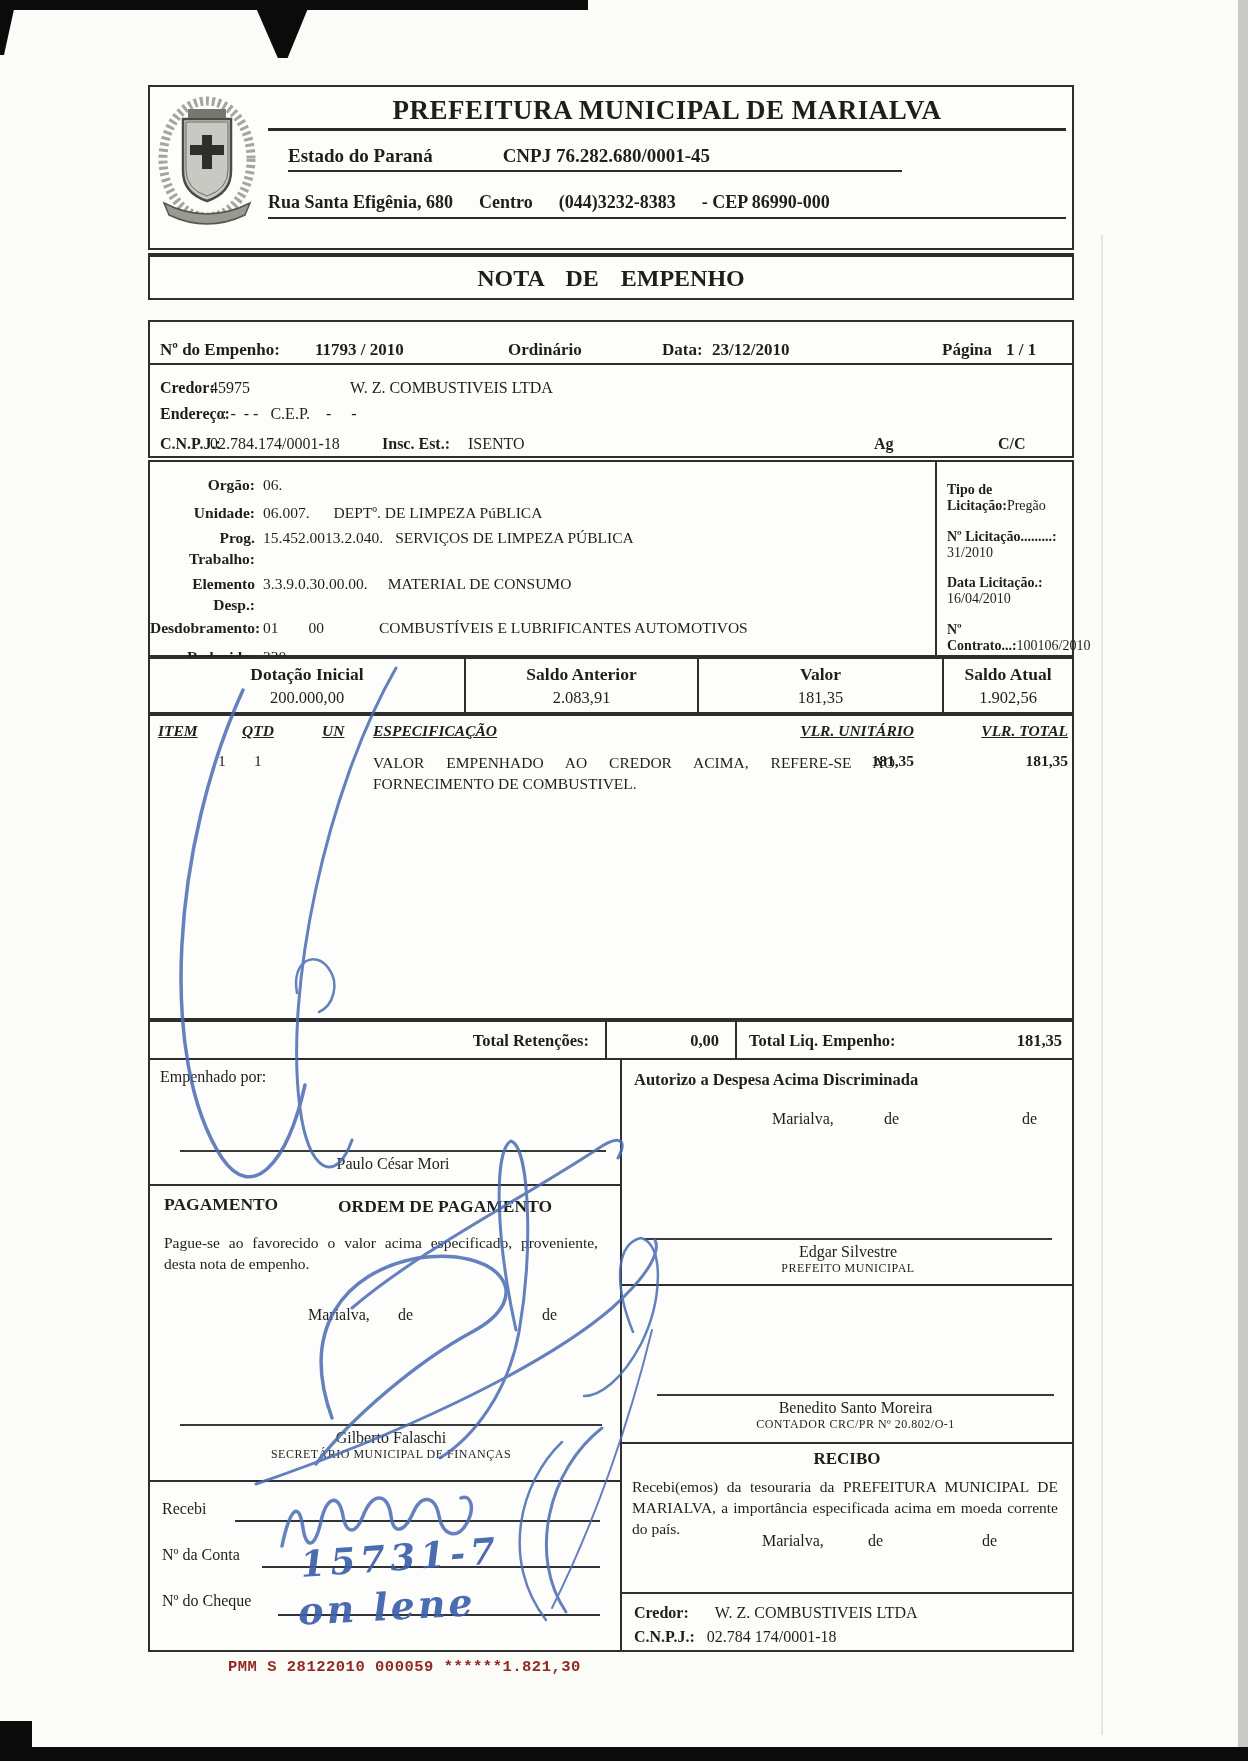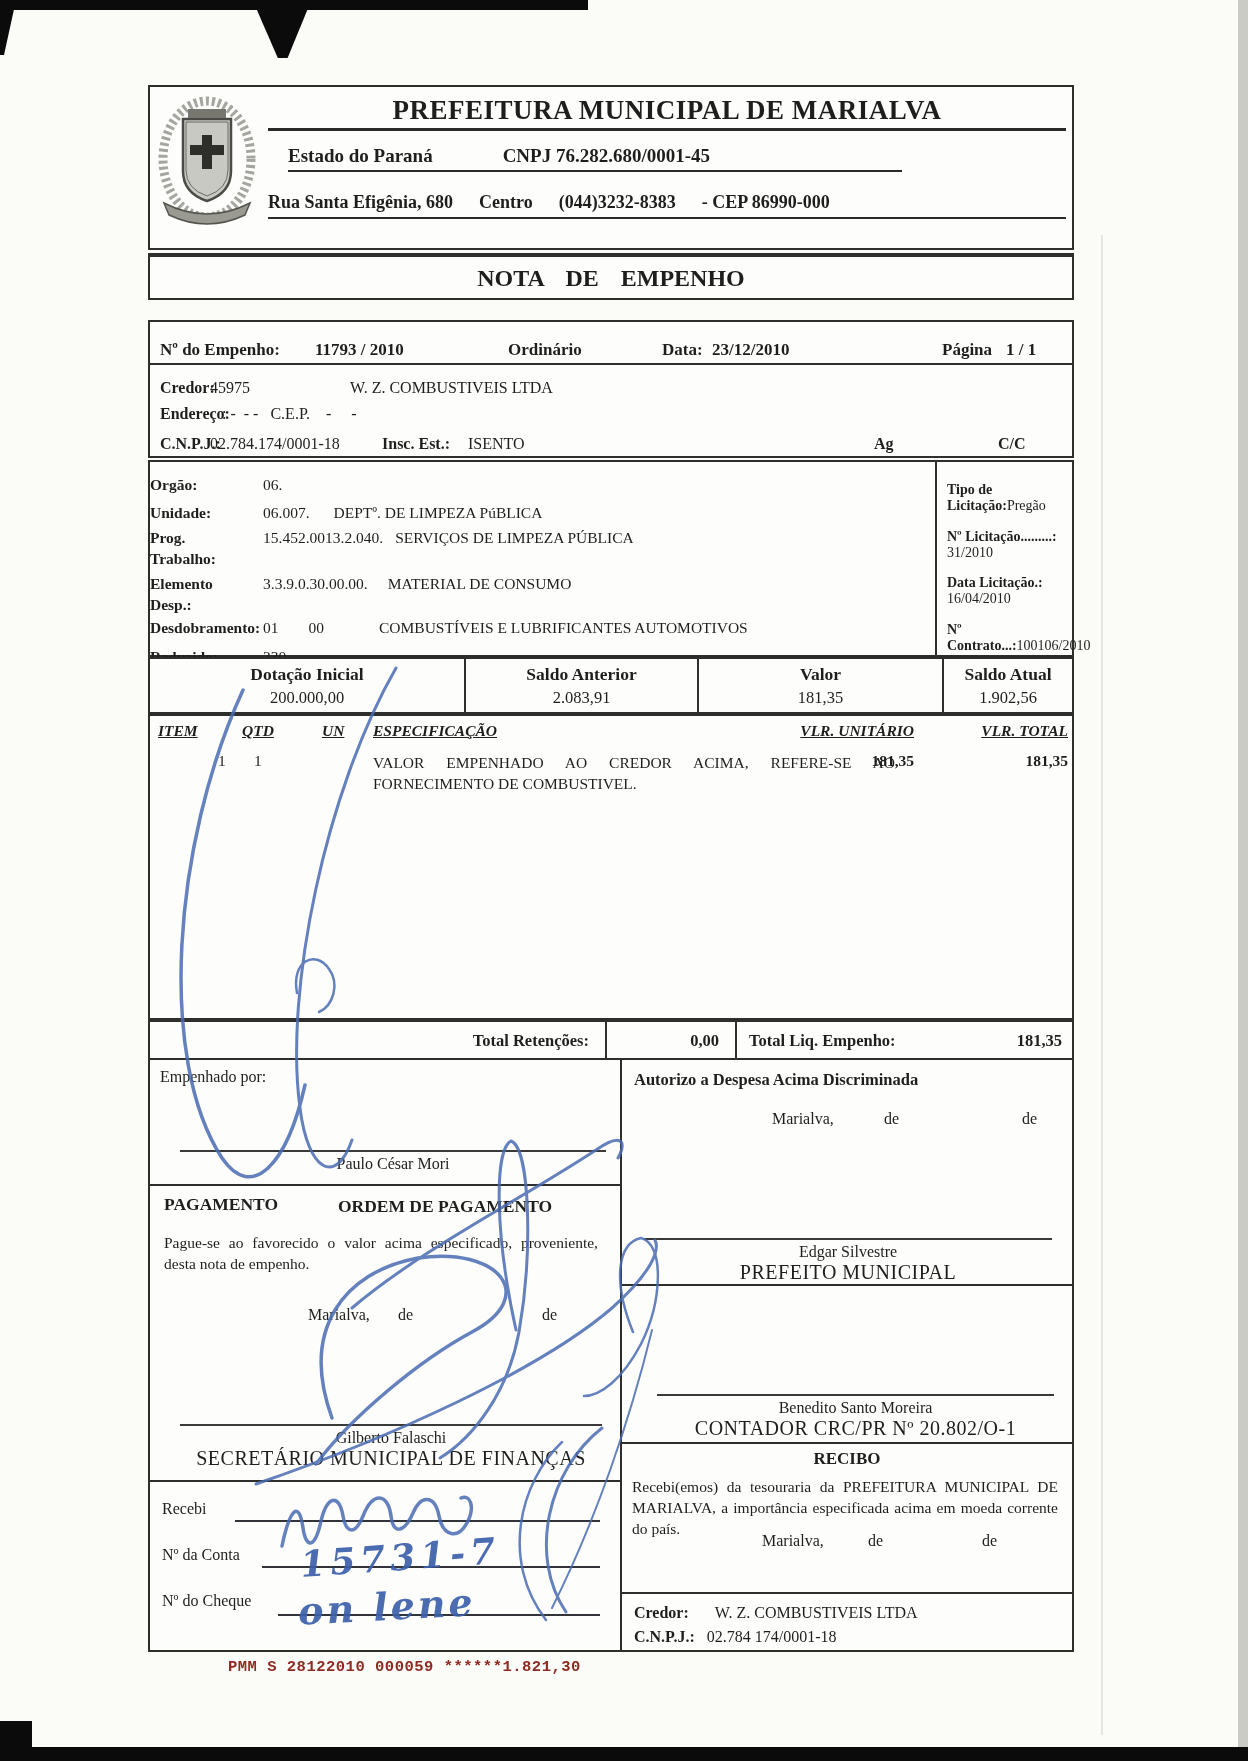--- a/index.html
+++ b/index.html
@@ -33,21 +33,21 @@
 
   
   .credbox{top:278px;height:95px;font-size:16px;}
   .credline{position:relative;height:26px;}
   .credline span{position:absolute;top:5px;}
 
   
   .budget{top:375px;height:197px;display:flex;}
   .bleft{width:785px;flex:none;padding-top:12px;font-size:15.5px;}
   .brow{display:flex;line-height:21px;}
-  .brow .lbl{width:105px;font-weight:bold;flex:none;}
+  .brow .lbl{width:105px;text-align:right;font-weight:bold;flex:none;}
   .brow .code{margin-left:8px;flex:none;}
   .bright{flex:1;border-left:2px solid #2e2e2c;padding:20px 4px 0 10px;font-size:14px;}
   .lic{margin-bottom:14.5px;}
   .lic .lbl{font-weight:bold;}
 
   
   .dot{top:572px;height:57px;display:flex;text-align:center;}
   .dot .c{border-right:2px solid #2e2e2c;padding-top:5px;box-sizing:border-box;}
   .dot .c:last-child{border-right:none;}
   .dot .h{font-size:17.5px;font-weight:bold;}
@@ -69,21 +69,21 @@
   .tc2{width:130px;text-align:right;padding-right:16px;border-right:2px solid #2e2e2c;}
   .tc3{width:228px;padding-left:12px;}
   .tc4{flex:1;text-align:right;padding-right:10px;}
 
   
   .bottom{top:973px;height:594px;display:flex;padding:0;}
   .bcolL{position:relative;width:470px;flex:none;border-right:2px solid #2e2e2c;}
   .bcolR{position:relative;flex:1;}
   .abs{position:absolute;}
   .sigline{border-top:2px solid #3a3a38;text-align:center;font-size:16px;padding-top:3px;}
-  .role{text-align:center;font-size:20px;letter-spacing:.5px;}
+  .role{text-align:center;font-size:12px;letter-spacing:.5px;}
   .hline{border-top:2px solid #2e2e2c;left:0;right:0;}
   .para{font-size:15.5px;text-align:justify;line-height:21px;}
   .wline{border-bottom:2px solid #33343a;}
   .citytok{position:absolute;font-size:16px;}
 
   
   .pen{position:absolute;left:0;top:0;z-index:9;pointer-events:none;}
   .hand{position:absolute;z-index:10;color:#3d60ab;font-family:"DejaVu Serif",serif;
         font-style:italic;font-weight:bold;opacity:.92;pointer-events:none;}
 

